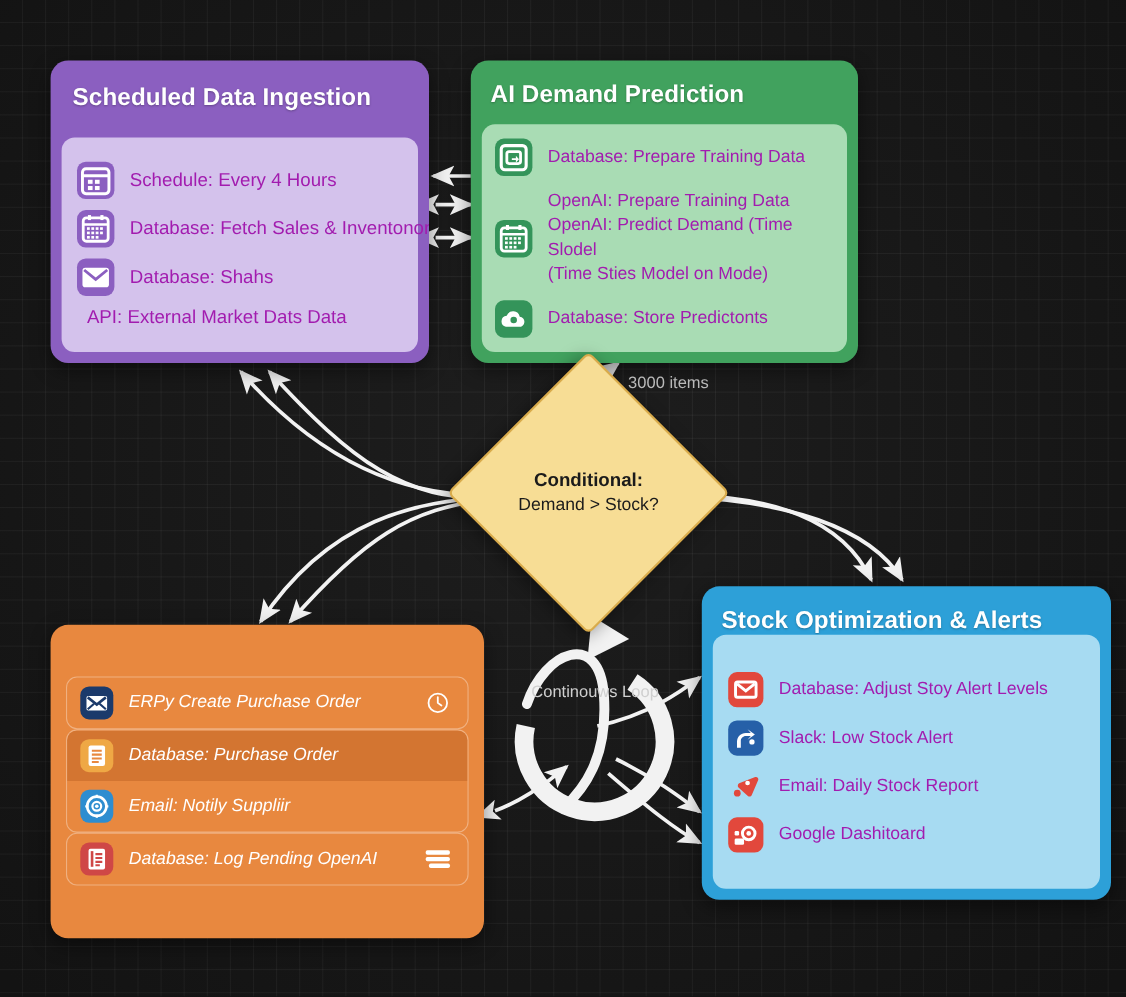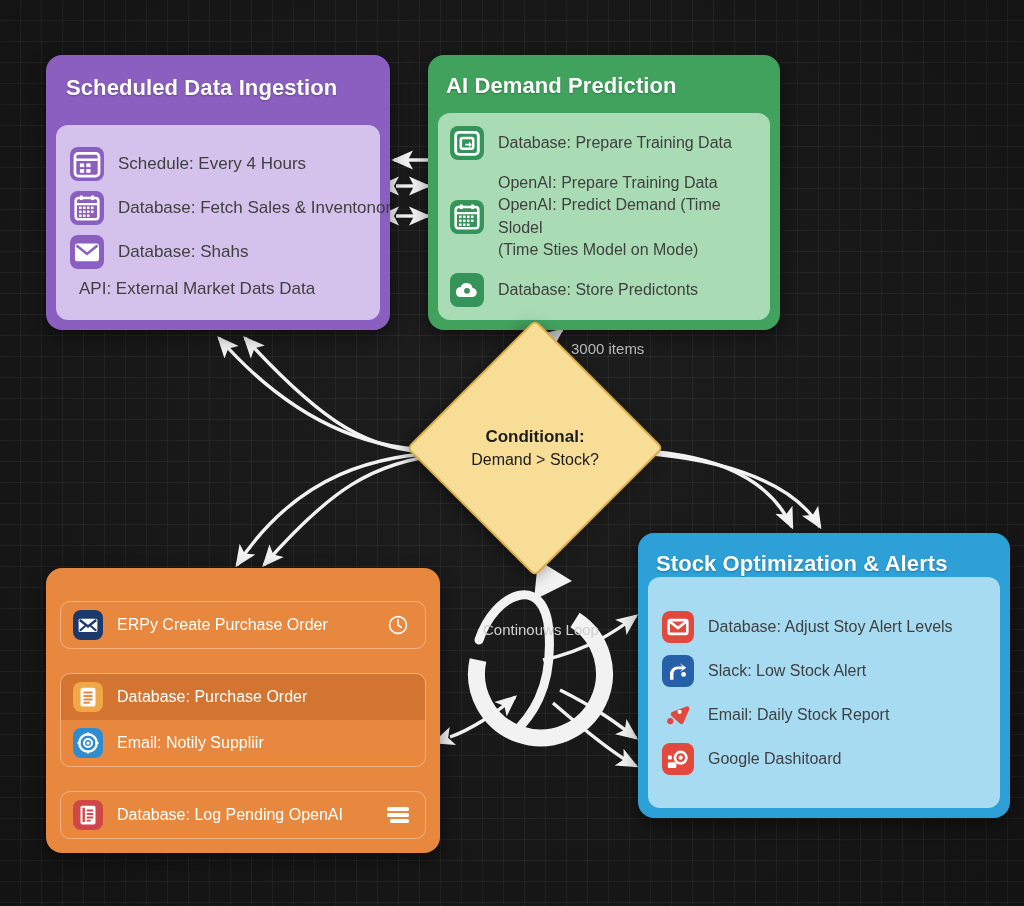--- a/index.html
+++ b/index.html
@@ -63,21 +63,21 @@
     display: flex;
     flex-direction: column;
     justify-content: center;
   }
   .row {
     display: flex;
     align-items: center;
     gap: 14px;
   }
   .row-text {
-    color: #404040;
+    color: #a21caf;
     white-space: nowrap;
   }
   .row-text.light { color: #ffffff; }
   .ico {
     flex: 0 0 auto;
     display: flex;
     align-items: center;
     justify-content: center;
     border-radius: 8px;
   }
@@ -116,22 +116,23 @@
 
   
   #card-reorder {
     left: 46px; top: 568px; width: 394px; height: 285px;
     background: #e8883f;
   }
   #card-reorder .card-title { font-size: 22px; padding: 18px 0 0 30px; }
   #card-reorder .card-body {
     background: transparent;
     margin: 12px 14px 14px 14px;
-    gap: 24px;
-    justify-content: flex-end;
+    gap: 0;
+    justify-content: center;
+    font-style: italic;
   }
   #card-reorder .group {
     border: 1px solid rgba(255,255,255,0.34);
     border-radius: 10px;
     overflow: hidden;
   }
   #card-reorder .row {
     padding: 8px 12px;
     justify-content: space-between;
   }

